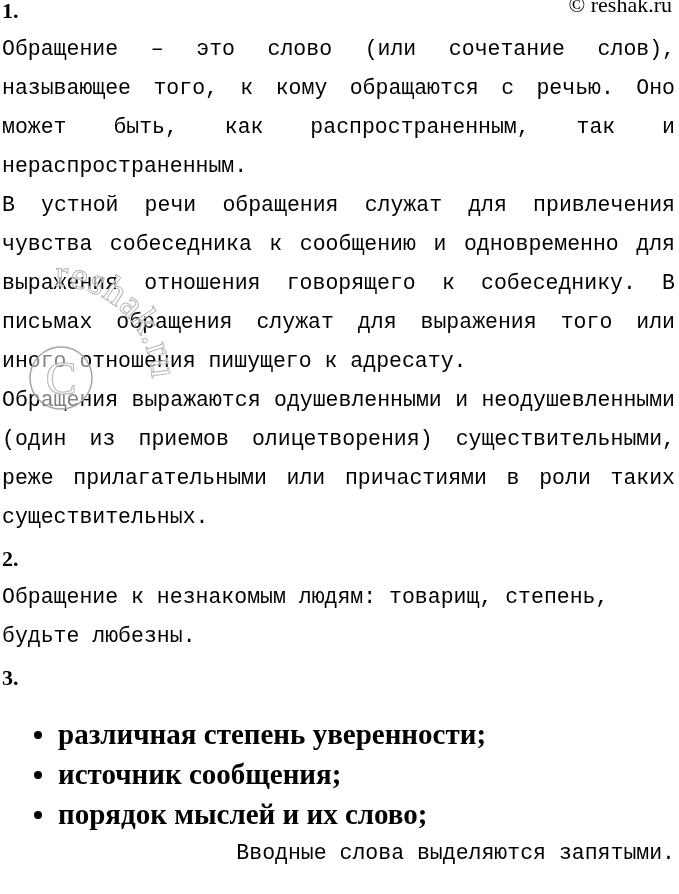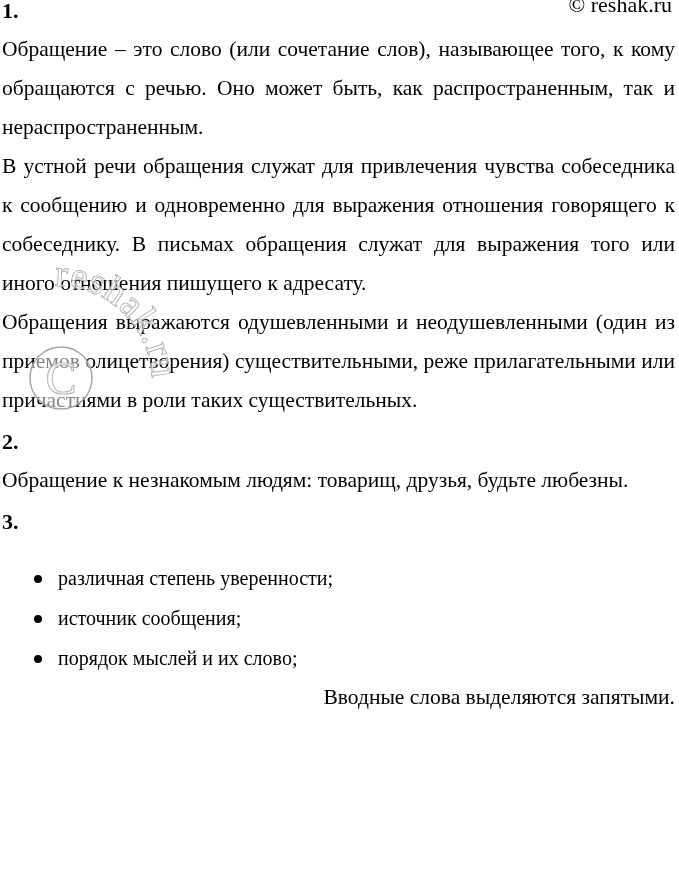--- a/index.html
+++ b/index.html
@@ -28,38 +28,40 @@
     line-height: 39px;
     text-align: left;
   }
   .h1 { margin: -9px 0 0 0; }
   .h2 { margin: 2px 0 0 0; }
   .h3 { margin: 2px 0 0 0; }
   p.para {
     font-size: 21.5px;
     line-height: 39px;
     margin: 0;
+    font-family: Liberation Mono, monospace;
   }
   p.jst { text-align: justify; }
   .p1 { margin-top: 9px; }
   .p2 { margin-top: 13px; }
   .p3 { margin-top: 11px; }
   .p4 { margin-top: 11px; }
   .p5 { margin-top: 9px; }
   .p6 { margin-top: 7px; text-align: right; }
   ul.bullets {
     list-style: none;
     margin: 17px 0 0 0;
     padding: 0;
   }
   ul.bullets li {
     position: relative;
     padding-left: 56px;
-    font-size: 20px;
+    font-size: 29px;
     line-height: 40px;
+    font-weight: bold;
   }
   ul.bullets li::before {
     content: "";
     position: absolute;
     left: 32px; top: 17px;
     width: 8px; height: 8px;
     border-radius: 50%;
     background: #000;
   }
   svg.watermark {
@@ -99,21 +101,21 @@
   <div class="hnum h1">1.</div>
 
   <p class="para jst p1">Обращение – это слово (или сочетание слов), называющее того, к кому обращаются с речью. Оно может быть, как распространенным, так и нераспространенным.</p>
 
   <p class="para jst p2">В устной речи обращения служат для привлечения чувства собеседника к сообщению и одновременно для выражения отношения говорящего к собеседнику. В письмах обращения служат для выражения того или иного отношения пишущего к адресату.</p>
 
   <p class="para jst p3">Обращения выражаются одушевленными и неодушевленными (один из приемов олицетворения) существительными, реже прилагательными или причастиями в роли таких существительных.</p>
 
   <div class="hnum h2">2.</div>
 
-  <p class="para p4">Обращение к незнакомым людям: товарищ, друзья, будьте любезны.</p>
+  <p class="para p4">Обращение к незнакомым людям: товарищ, степень, будьте любезны.</p>
 
   <div class="hnum h3">3.</div>
 
 
   <ul class="bullets">
     <li>различная степень уверенности;</li>
     <li>источник сообщения;</li>
     <li>порядок мыслей и их слово;</li>
   </ul>
 

